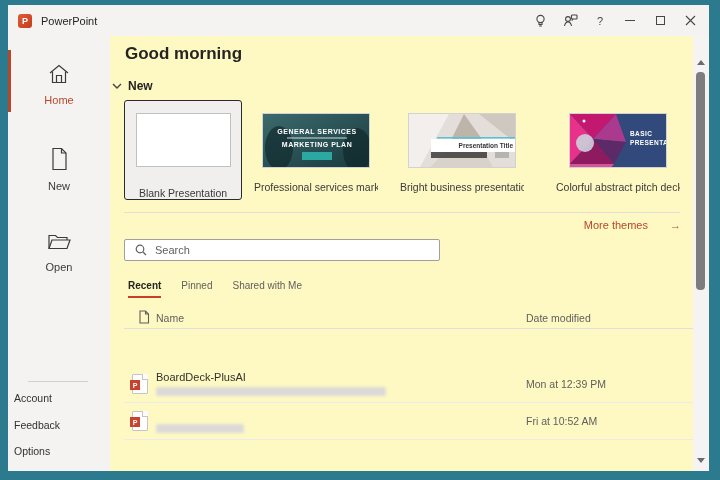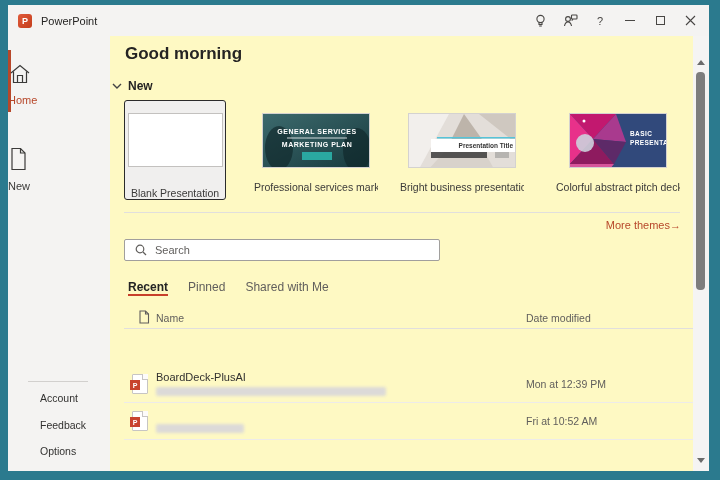--- a/index.html
+++ b/index.html
@@ -18,56 +18,56 @@
   .tb-right { position:absolute; right:4px; top:0; height:31px; display:flex; }
   .tb-btn { width:30px; height:31px; display:flex; align-items:center; justify-content:center; color:#484644; }
   .tb-btn svg { stroke:#484644; fill:none; stroke-width:1.1; }
   .help-glyph { font-size:11px; color:#484644; }
   .max-box { width:9px; height:9px; border:1px solid #484644; }
   .min-line { width:10px; border-top:1px solid #484644; }
 
   
   .sidebar { position:absolute; left:0; top:31px; width:102px; bottom:0; background:#f4f3f2; }
   .accent-bar { position:absolute; left:0; top:14px; width:3px; height:62px; background:#b7472a; }
-  .side-item { position:absolute; left:0; width:102px; text-align:left; cursor:default; }
+  .side-item { position:absolute; left:0; width:102px; text-align:center; cursor:default; }
   .side-item svg { stroke:#3b3a39; fill:none; stroke-width:1.2; }
   .side-label { display:block; margin-top:5px; font-size:11px; color:#3b3a39; }
   .side-item.active .side-label { color:#b7472a; }
   .side-divider { position:absolute; left:20px; top:345px; width:60px; border-top:1px solid #d2d0ce; }
-  .side-foot { position:absolute; left:32px; font-size:10.5px; color:#323130; }
+  .side-foot { position:absolute; left:6px; font-size:10.5px; color:#323130; }
 
   
   .main { position:absolute; left:102px; top:31px; right:16px; bottom:0; background:#fef9c3; }
   .greeting { position:absolute; left:15px; top:8px; font-size:17px; font-weight:600; color:#252423; }
   .new-row { position:absolute; left:2px; top:43px; display:flex; align-items:center; gap:6px; }
   .new-row svg { stroke:#444; fill:none; stroke-width:1.4; }
   .new-label { font-size:12px; font-weight:600; color:#252423; }
 
   .tcard { position:absolute; top:64px; width:128px; height:100px; display:flex; flex-direction:column; align-items:center; }
   .tcard .thumb { width:108px; height:55px; margin-top:13px; border:1px solid #d4d2d0; overflow:hidden; }
   .tcard .tlabel { margin-top:13px; font-size:10.5px; color:#3b3a39; text-align:center; max-width:124px;
                    white-space:nowrap; overflow:hidden; }
-  .card-blank { left:14px; width:102px; background:#f0efee; border:1.5px solid #2b2b2b; border-radius:3px;gap:8px; }
+  .card-blank { left:14px; width:118px; background:#f0efee; border:1.5px solid #2b2b2b; border-radius:3px;gap:8px; }
   .card-blank .blank-inner { width:95px; height:55px; margin-top:12px; background:#fff; border:1px solid #c3c1bf; }
   .card-blank .tlabel { margin-top:12px; }
   .c2 { left:142px; } .c3 { left:288px; } .c4 { left:444px; }
   .c4 .thumb { width:98px; }
 
   .hr1 { position:absolute; left:14px; top:176px; width:556px; border-top:1px solid #e1dfdd; }
-  .more-themes { position:absolute; right:12px; top:183px; font-size:11px; color:#b7472a; display:flex; gap:0; align-items:center; cursor:pointer; }
+  .more-themes { position:absolute; right:12px; top:183px; font-size:11px; color:#b7472a; display:flex; gap:22px; align-items:center; cursor:pointer; }
 
   .searchbox { position:absolute; left:14px; top:203px; width:316px; height:22px; background:#fff;
                border:1px solid #a19f9d; border-radius:2px; display:flex; align-items:center;justify-content:center; }
   .searchbox svg { margin-left:10px; stroke:#605e5c; fill:none; stroke-width:1.2; }
   .searchbox input { border:none; outline:none; background:transparent; margin-left:8px; flex:1;
                      font-size:11px; color:#323130; font-family:"Liberation Sans",sans-serif; }
   .searchbox input::placeholder { color:#605e5c; }
 
   .tabs { position:absolute; left:18px; top:244px; display:flex; gap:20px; }
-  .tab { font-size:12px; color:#605e5c; cursor:pointer; }
+  .tab { font-size:10px; color:#605e5c; padding-bottom:5px; cursor:pointer; }
   .tab.active { color:#242424; font-weight:700; border-bottom:2px solid #c8402a; }
 
   .list-header { position:absolute; left:14px; right:0; top:274px; height:18px; font-size:10.5px; color:#605e5c; }
   .list-header svg { position:absolute; left:14px; top:0; stroke:#605e5c; fill:none; stroke-width:1.1; }
   .hdr-name { position:absolute; left:32px; top:2px; }
   .hdr-date { position:absolute; left:402px; top:2px; }
   .hdr-line { position:absolute; left:14px; right:0; top:292px; border-top:1px solid #e1dfdd; }
 
   .file-row { position:absolute; left:14px; right:0; height:37px; border-bottom:1px solid #edebe9; cursor:pointer; }
   .r0 { top:293px; } .r1 { top:330px; } .r2 { top:367px; } .r3 { top:404px; border-bottom:none; }
@@ -146,20 +146,27 @@
       </div>
 
       <div class="side-item" style="top:111px;">
         <svg width="20" height="24" viewBox="0 0 20 24">
           <path d="M4 1.5 H12.5 L17 6 V22.5 H4 Z"></path>
             <path d="M12.5 1.5 V6 H17"></path>
         </svg>
         <span class="side-label">New</span>
       </div>
 
+      <div class="side-item" style="top:196px;">
+        <svg width="24" height="20" viewBox="0 0 24 20">
+          <path d="M2 16.5 V3.5 H8.5 L10.5 5.5 H20 V8"></path>
+            <path d="M2 16.5 L5 8 H23 L20 16.5 Z"></path>
+        </svg>
+        <span class="side-label">Open</span>
+      </div>
 
       <div class="side-divider"></div>
       <span class="side-foot" style="top:356px;">Account</span>
       <span class="side-foot" style="top:383px;">Feedback</span>
       <span class="side-foot" style="top:409px;">Options</span>
     </div>
 
     <div class="main">
       <div class="greeting">Good morning</div>
 

